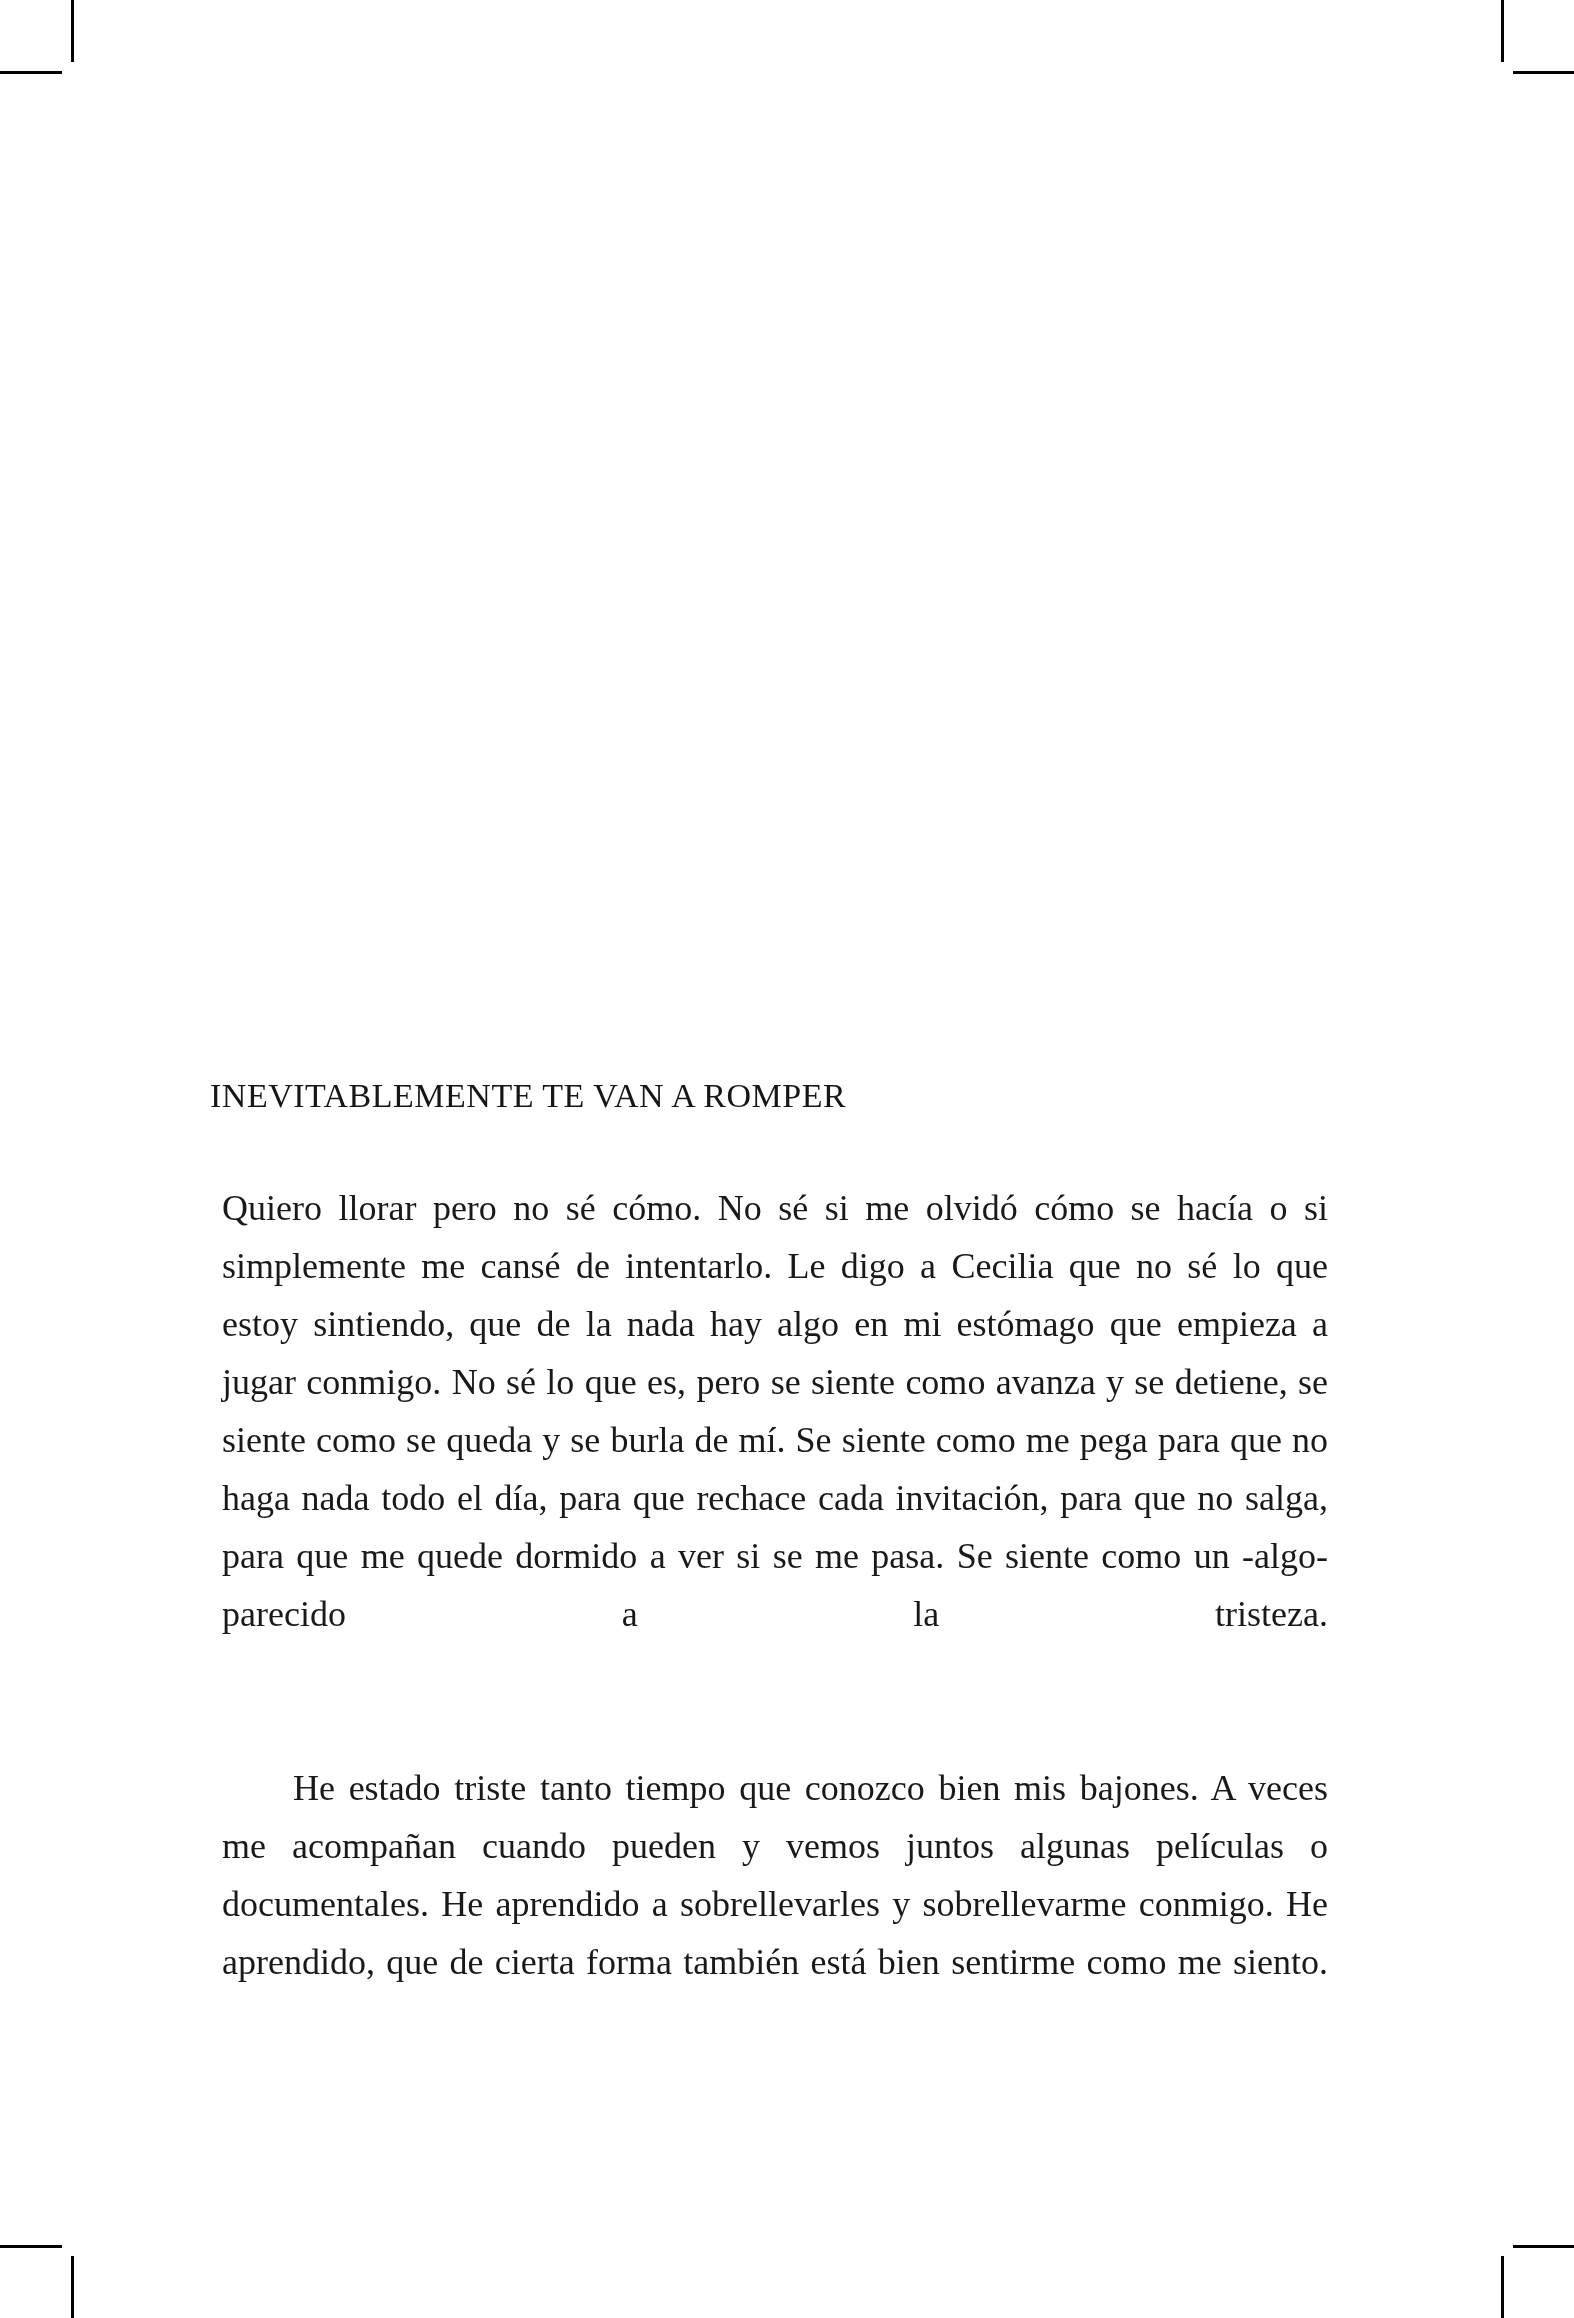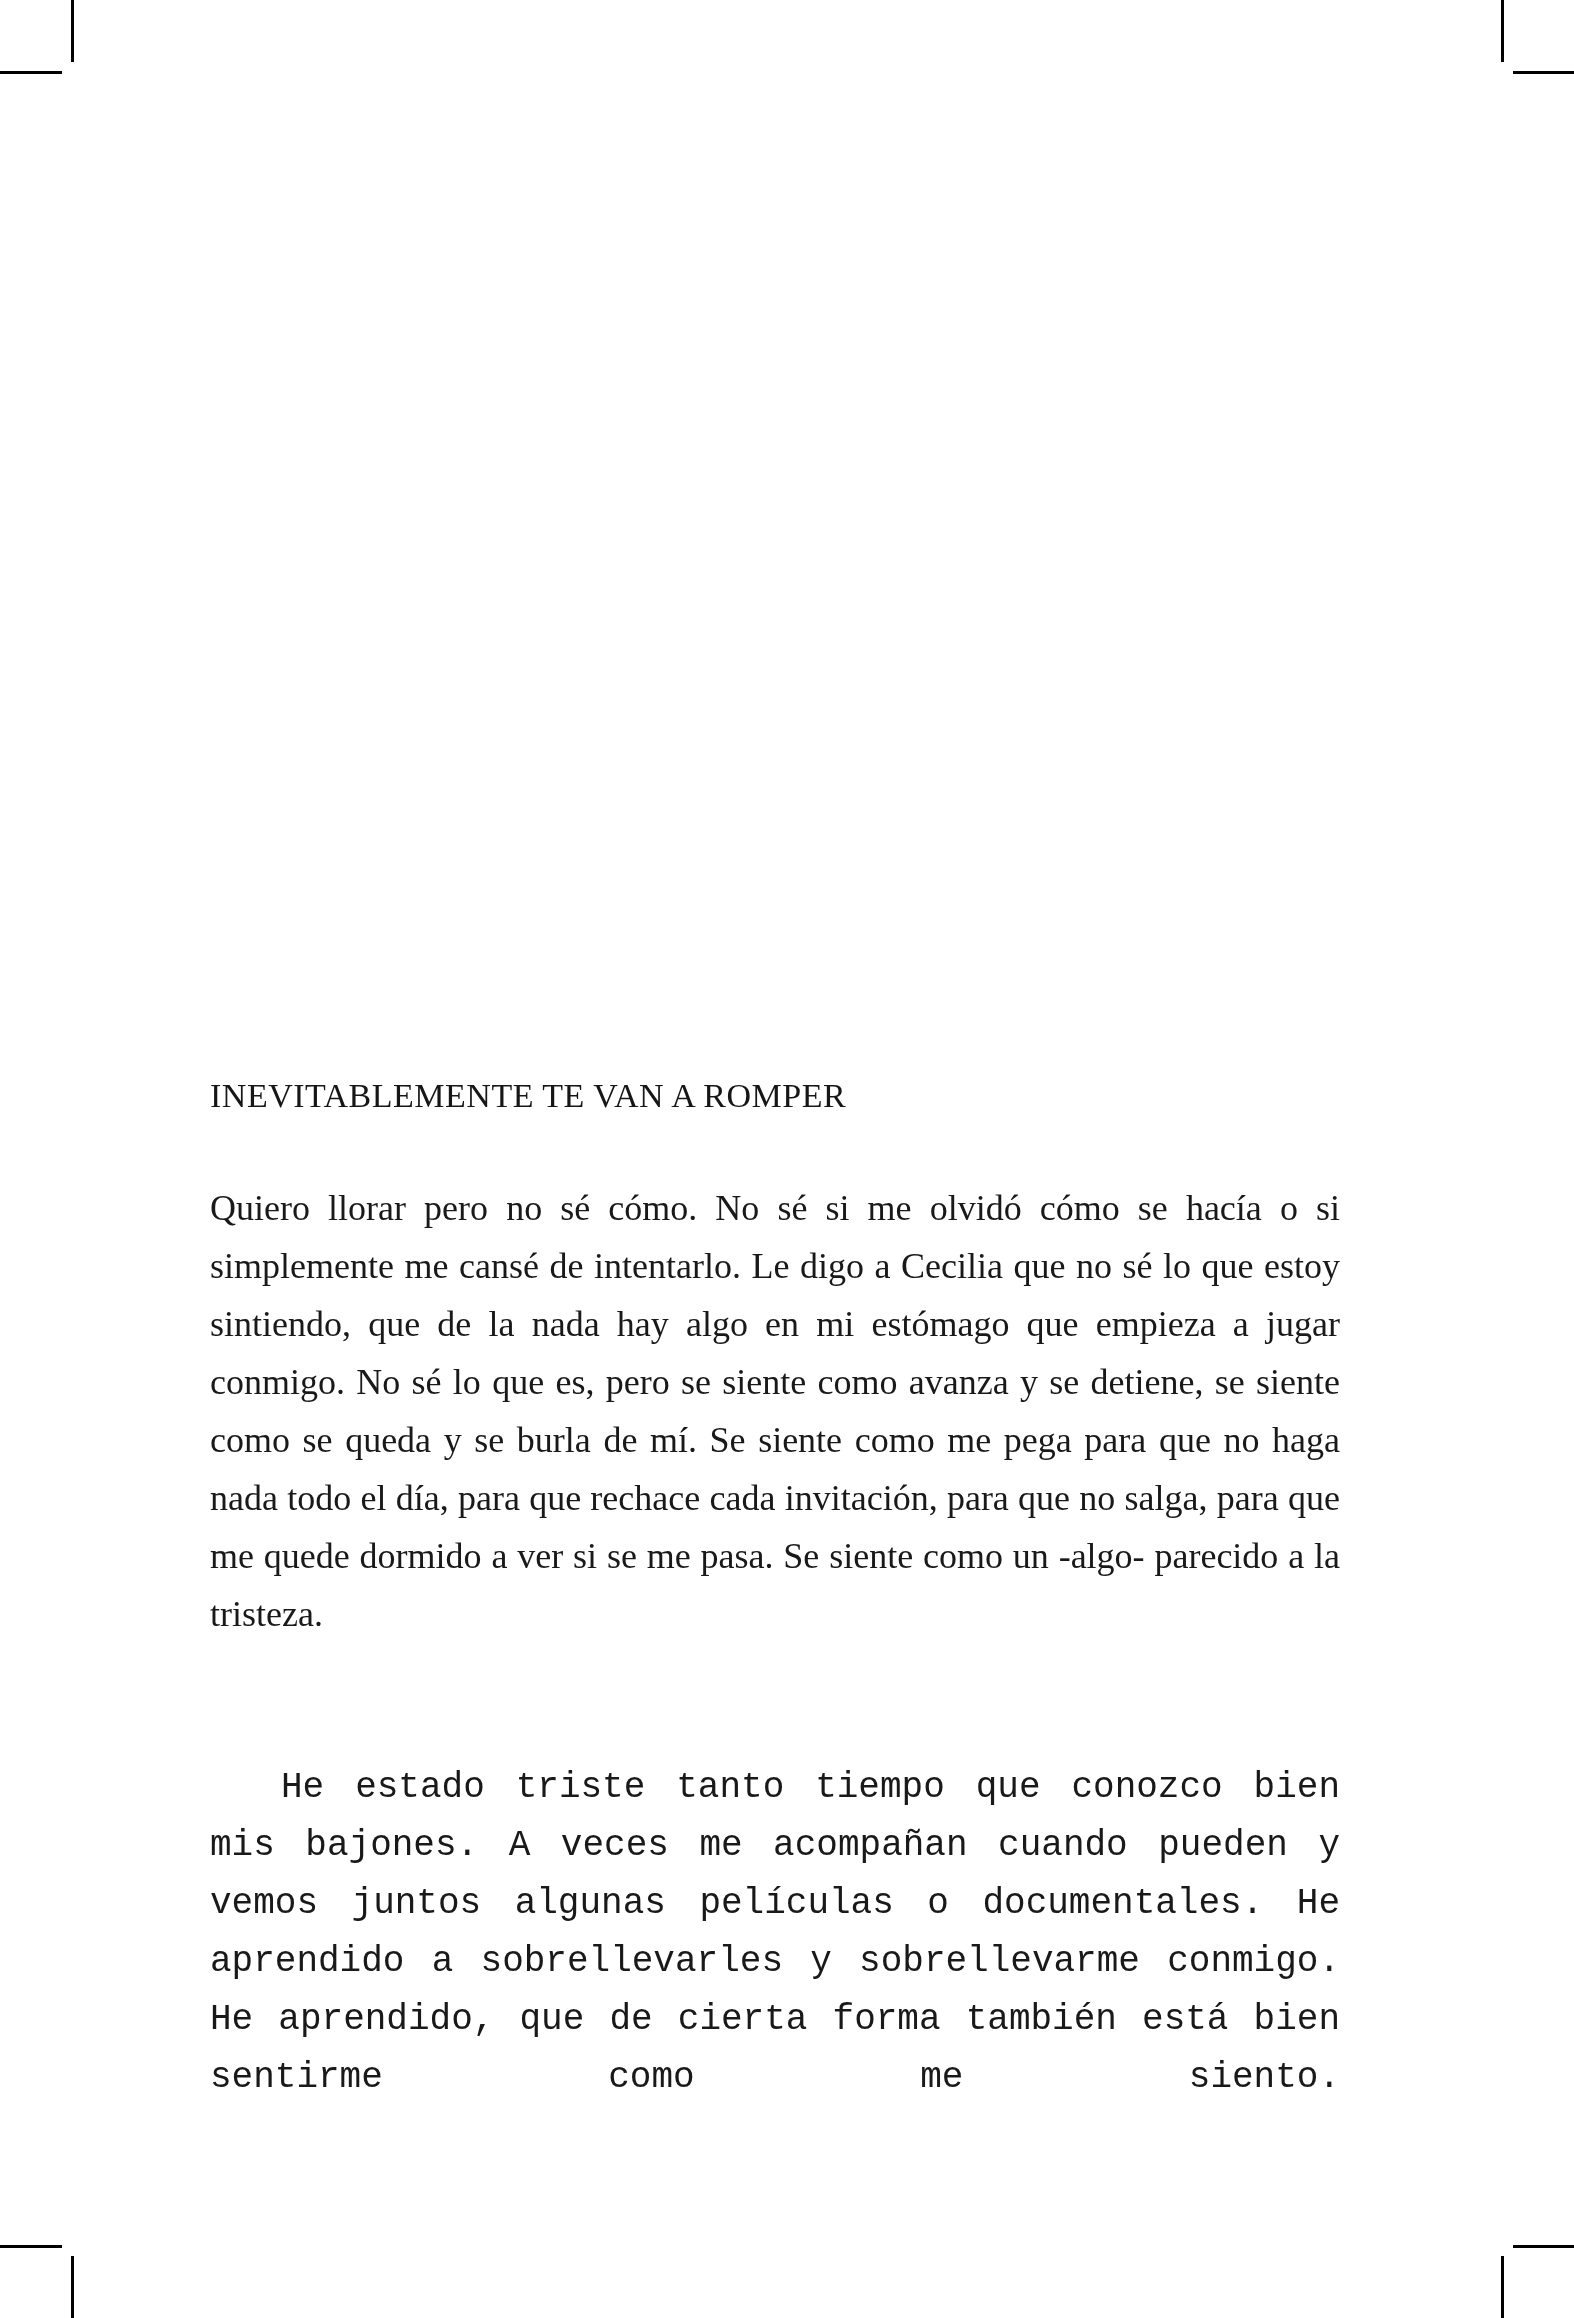--- a/index.html
+++ b/index.html
@@ -58,33 +58,32 @@
     white-space: nowrap;
   }
 
   .body-para {
     font-family: "Liberation Serif", "DejaVu Serif", serif;
     font-size: 36px;
     line-height: 58px;
     color: #191919;
     text-align: justify;
     text-justify: inter-word;
-    margin: 0;
+    margin: 12px;
     hyphens: none;
     -webkit-hyphens: none;
   }
 
   .body-para.first {
     margin-top: 63px;
   }
 
   .body-para.second {
     margin-top: 58px;
     text-indent: 71px;
-    font-family: Liberation Mono, monospace;
   }
 
   
   .body-para::after {
     content: "";
     display: inline-block;
     width: 100%;
   }
 </style>
 </head>

